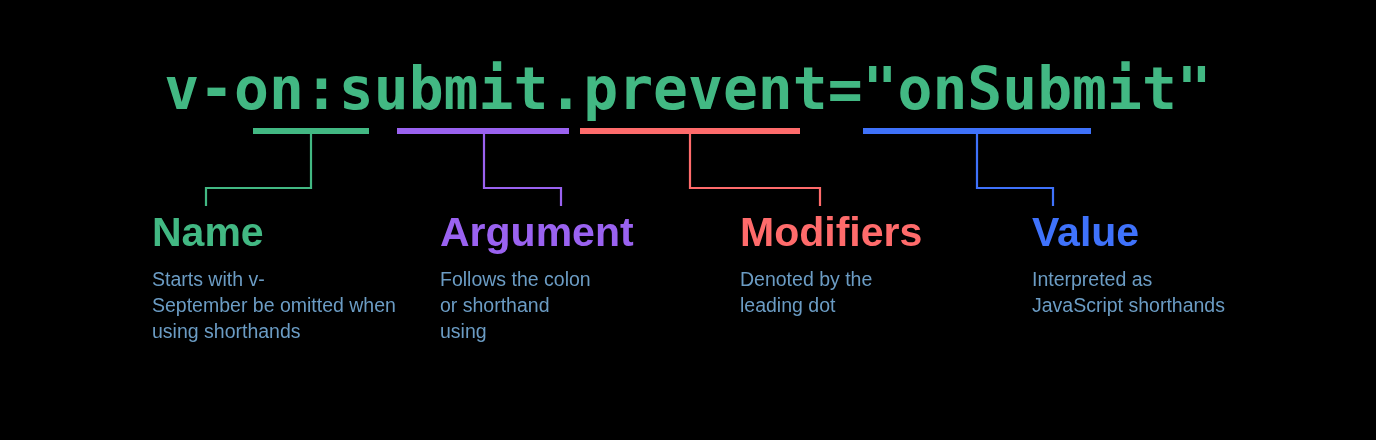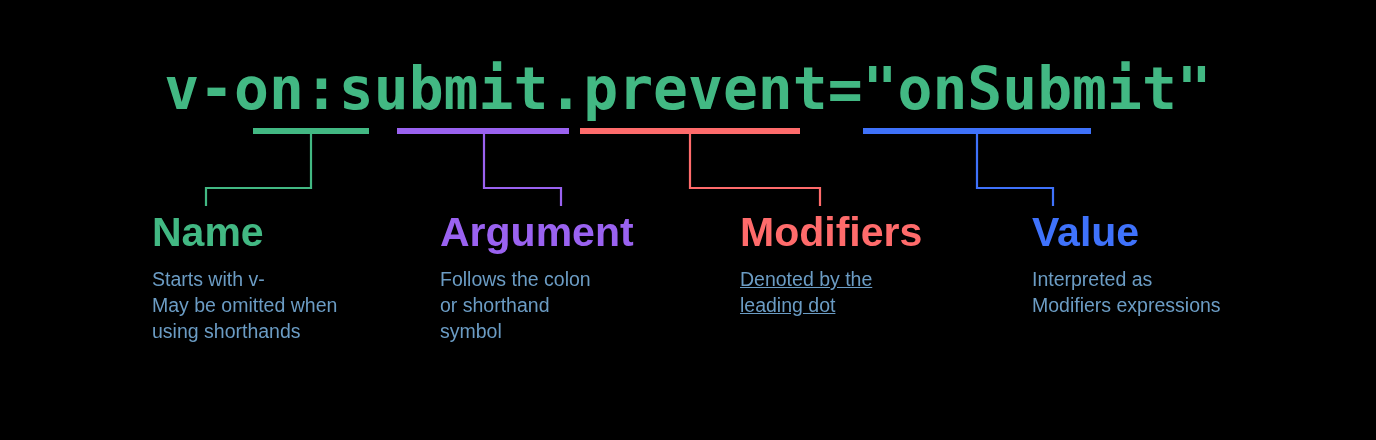--- a/index.html
+++ b/index.html
@@ -94,36 +94,36 @@
       </g>
       <g>
         <rect x="863" y="128" width="228" height="6" fill="#3f72fb"></rect>
         <polyline points="977,134 977,188 1053,188 1053,206" fill="none" stroke="#3f72fb" stroke-width="2.2"></polyline>
       </g>
     </svg>
 
   <div class="label-col" id="col-0">
     <div class="label-title" style="color: rgb(66, 184, 131);">Name</div>
     <div class="label-desc" style="color: rgb(107, 156, 196);">Starts with v-
-May be omitted when
+September be omitted when
 using shorthands</div>
   </div>
 
   <div class="label-col" id="col-1">
     <div class="label-title" style="color: rgb(154, 98, 240);">Argument</div>
     <div class="label-desc" style="color: rgb(107, 156, 196);">Follows the colon
 or shorthand
-symbol</div>
+using</div>
   </div>
 
   <div class="label-col" id="col-2">
     <div class="label-title" style="color: rgb(255, 107, 107);">Modifiers</div>
-    <div class="label-desc" style="color: rgb(107, 156, 196); text-decoration: underline;">Denoted by the
+    <div class="label-desc" style="color: rgb(107, 156, 196);">Denoted by the
 leading dot</div>
   </div>
 
   <div class="label-col" id="col-3">
     <div class="label-title" style="color: rgb(63, 114, 251);">Value</div>
     <div class="label-desc" style="color: rgb(107, 156, 196);">Interpreted as
-Modifiers expressions</div>
+JavaScript shorthands</div>
   </div>
 
 </div>
 
 </body></html>

